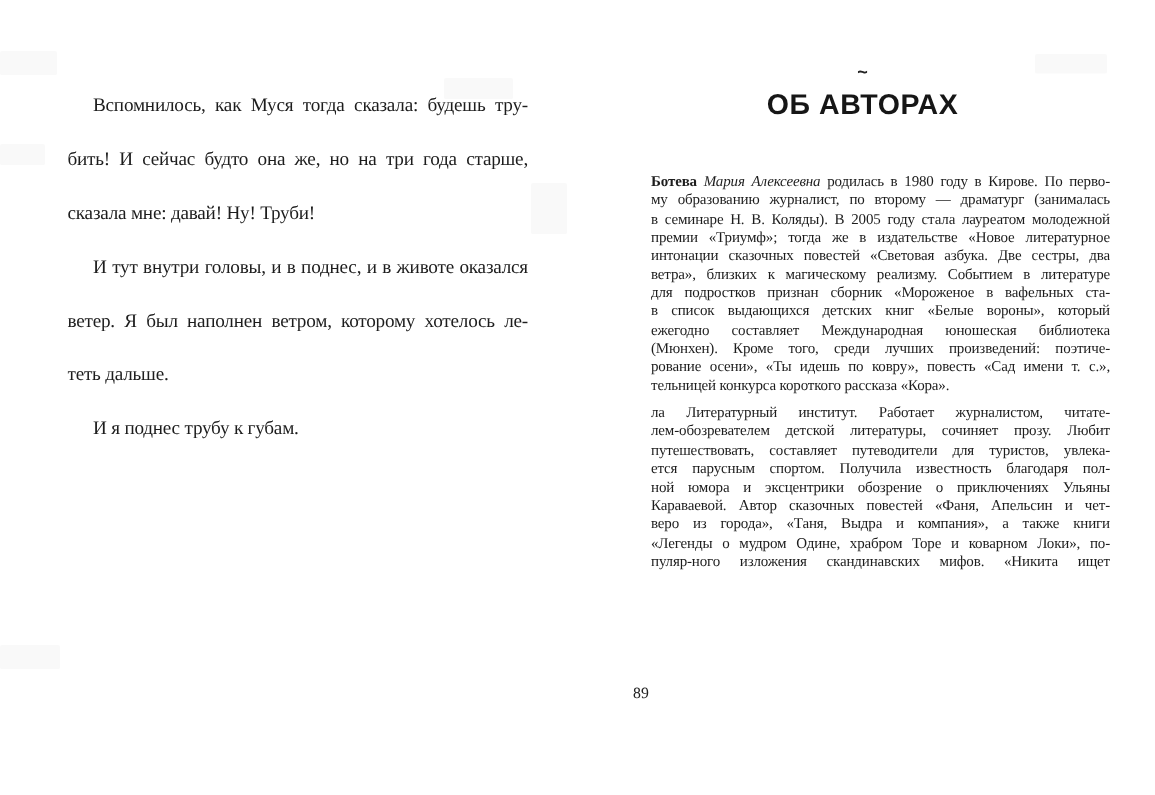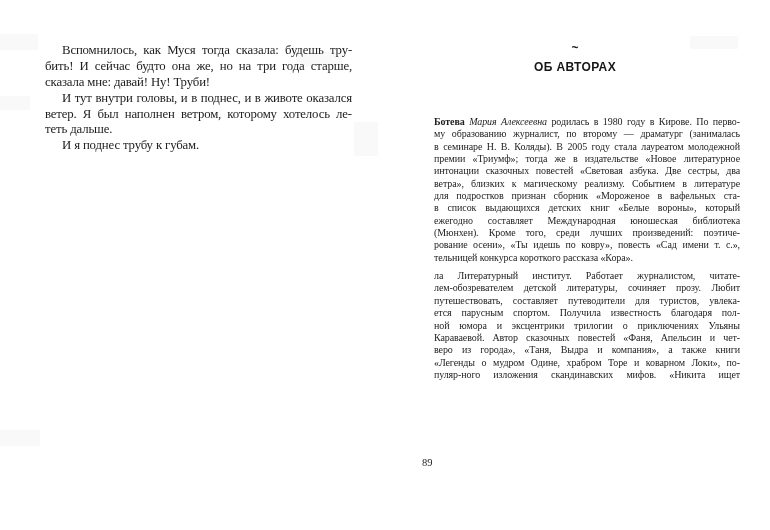--- a/index.html
+++ b/index.html
@@ -10,40 +10,40 @@
   }
   .abs{position:absolute;}
   
   .artifact{position:absolute;background:rgba(0,0,0,0.022);border-radius:1px;}
   
   .left-text{
     left:45px;top:43px;width:307px;
     font-size:12.8px;line-height:15.9px;letter-spacing:-0.15px;
     color:#1d1d1d;
   }
-  .left-text .line{height:15.9px;}
+  .left-text .line{height:15.9px;margin-top:20px;}
   
   .line{
     text-align:justify;
     text-align-last:justify;
     overflow:hidden;
     white-space:nowrap;
   }
   .line.end{text-align-last:left;}
   .line.indent{text-indent:17px;}
   
   .right-ornament{
     left:422px;top:42px;width:306px;text-align:center;
     font-family:"Liberation Sans","DejaVu Sans",sans-serif;
     font-weight:700;font-size:12px;line-height:12px;color:#222222;
   }
   .right-heading{
     left:422px;top:60px;width:306px;text-align:center;
     font-family:"Liberation Sans","DejaVu Sans",sans-serif;
-    font-weight:700;font-size:12px;letter-spacing:0.4px;color:#161616;
+    font-weight:700;font-size:19px;letter-spacing:0.4px;color:#161616;
   }
   .right-body{
     left:434px;top:116px;width:306px;
     font-size:10px;line-height:12.35px;letter-spacing:-0.1px;
     color:#1d1d1d;
   }
   .right-body .line{height:12.35px;}
   .right-body .para{margin-bottom:6px;}
   .right-body b{font-weight:700;}
   .right-body i{font-style:italic;}
@@ -93,20 +93,20 @@
       <div class="line">ежегодно составляет Международная юношеская библиотека</div>
       <div class="line">(Мюнхен). Кроме того, среди лучших произведений: поэтиче-</div>
       <div class="line">рование осени», «Ты идешь по ковру», повесть «Сад имени т. с.»,</div>
       <div class="line end">тельницей конкурса короткого рассказа «Кора».</div>
     </div>
     <div class="para">
       <div class="line">ла Литературный институт. Работает журналистом, читате-</div>
       <div class="line">лем-обозревателем детской литературы, сочиняет прозу. Любит</div>
       <div class="line">путешествовать, составляет путеводители для туристов, увлека-</div>
       <div class="line">ется парусным спортом. Получила известность благодаря пол-</div>
-      <div class="line">ной юмора и эксцентрики трилогии о приключениях Ульяны</div>
+      <div class="line">ной юмора и эксцентрики обозрение о приключениях Ульяны</div>
       <div class="line">Караваевой. Автор сказочных повестей «Фаня, Апельсин и чет-</div>
       <div class="line">веро из города», «Таня, Выдра и компания», а также книги</div>
       <div class="line">«Легенды о мудром Одине, храбром Торе и коварном Локи», по-</div>
       <div class="line">пуляр-ного изложения скандинавских мифов. «Никита ищет</div>
     </div>
   </div>
 <div class="abs page-number">89</div>
 
 </body></html>

